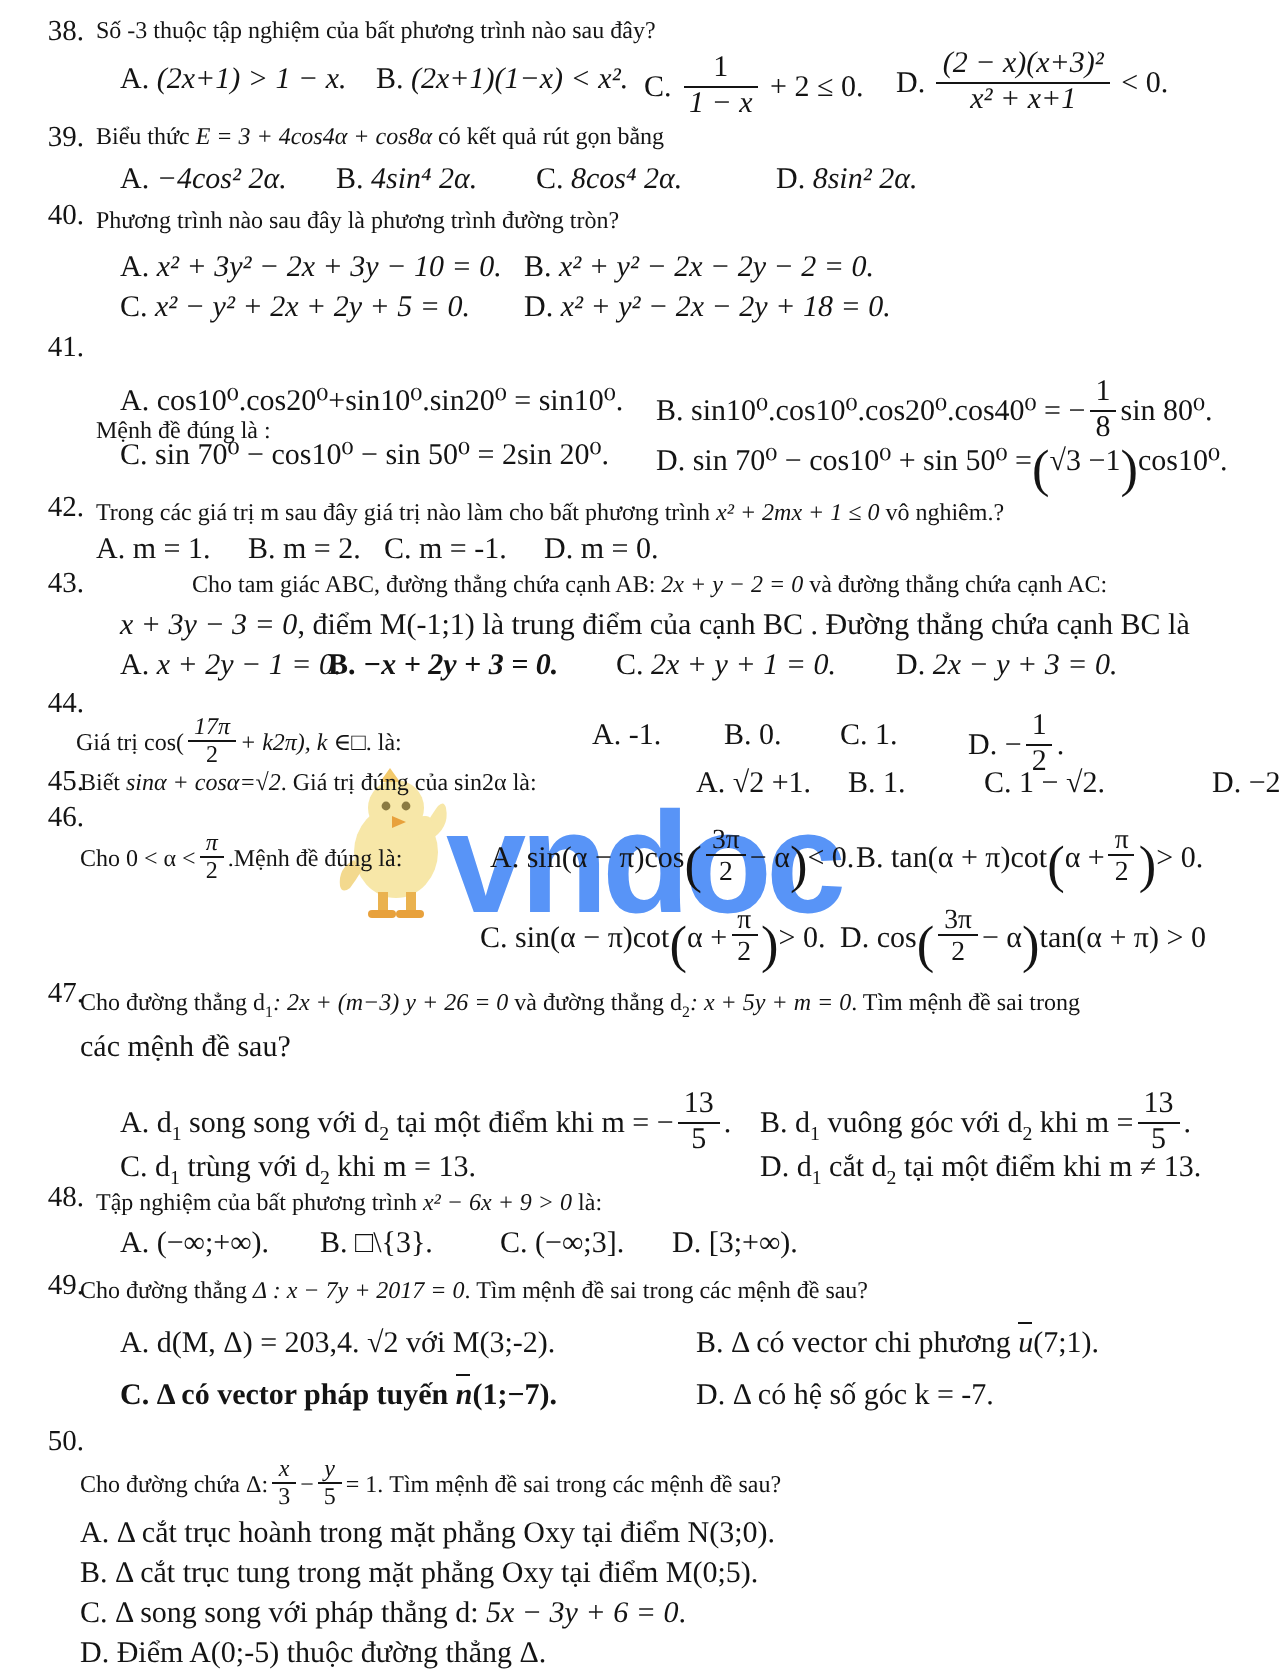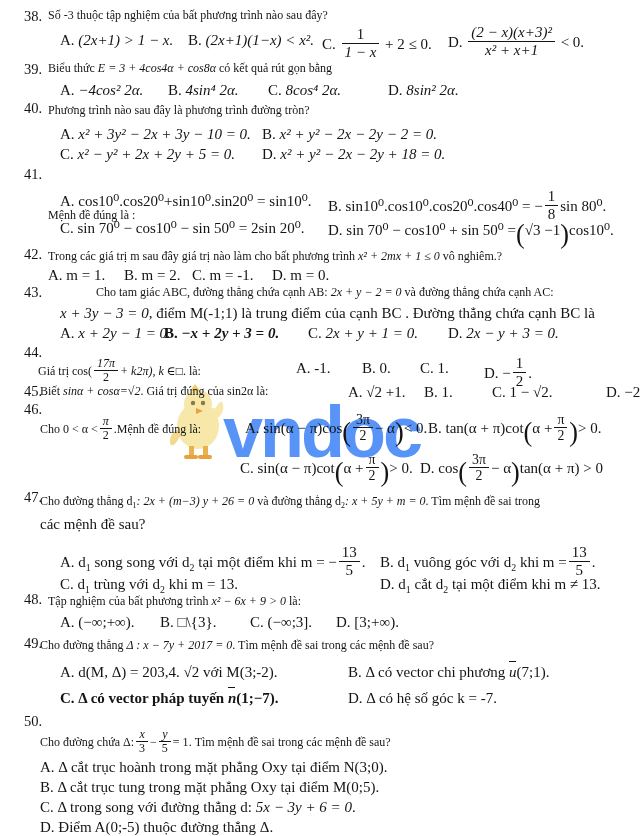--- a/index.html
+++ b/index.html
@@ -375,21 +375,21 @@
     <div class="ind" style="left:40px;top:759px;">
       <span>A.</span>
       <span>Δ cắt trục hoành trong mặt phẳng Oxy tại điểm N(3;0).</span>
     </div>
     <div class="ind" style="left:40px;top:779px;">
       <span>B.</span>
       <span>Δ cắt trục tung trong mặt phẳng Oxy tại điểm M(0;5).</span>
     </div>
     <div class="ind" style="left:40px;top:799px;">
       <span>C.</span>
-      <span>Δ trong song với đường thẳng d:</span>
+      <span>Δ song song với pháp thẳng d:</span>
       <i>5x − 3y + 6 = 0</i><span>.</span>
     </div>
     <div class="ind" style="left:40px;top:819px;">
       <span>D.</span>
       <span>Điểm A(0;-5) thuộc đường thẳng Δ.</span>
     </div>
   </div>
 
 </div>
 

